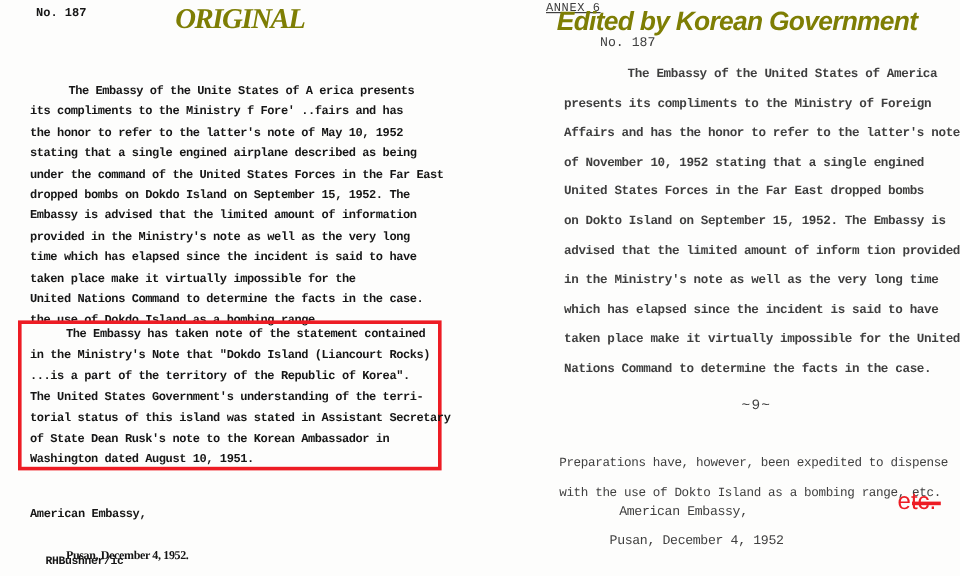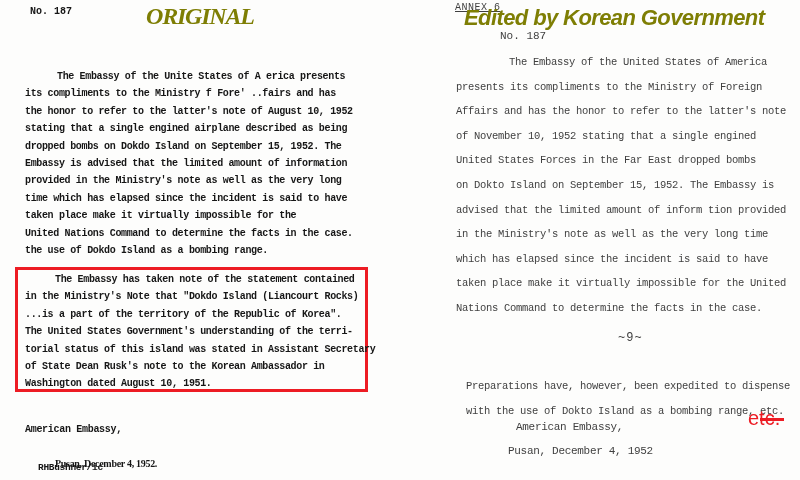--- a/index.html
+++ b/index.html
@@ -50,23 +50,23 @@
 
   
   .rd-annex{position:absolute;left:55px;top:2px;font-size:10px;text-decoration:underline;letter-spacing:0.5px;}
   .rd-title{
     position:absolute;left:64px;top:5px;
     font-family:"Liberation Sans",sans-serif;font-style:italic;font-weight:600;
     font-size:22px;letter-spacing:-0.6px;color:var(--olive);white-space:nowrap;text-align:center;
   }
   .rd-num{position:absolute;left:100px;top:30px;font-size:11px;}
   .rd-body{
-    position:absolute;left:56px;top:50px;
+    position:absolute;left:70px;top:50px;
     font-size:10.5px;letter-spacing:-0.3px;
-    line-height:24.6px;white-space:nowrap;
+    line-height:24.6px;white-space:nowrap;font-weight:bold;
   }
   .rd-indent{padding-left:53px;}
   .rd-marker{position:absolute;left:218px;top:331px;font-size:12px;letter-spacing:1px;}
   .rd-para2{
     position:absolute;left:66px;top:374px;
     font-size:10.5px;letter-spacing:-0.3px;
     line-height:24.5px;white-space:nowrap;
   }
   .etc-underlined{border-bottom:3px solid var(--red);padding-bottom:1px;}
   .red-etc{
@@ -79,22 +79,23 @@
 </head>
 <body>
 
 <div class="doc doc-left">
   <div class="ld-num">No. 187</div>
   <div class="ld-title">ORIGINAL</div>
 
   <div class="ld-body">
     <div class="indent-32">The Embassy of the Unite  States of A erica presents</div>
     <div>its compliments to the Ministry  f Fore'   ..fairs and has</div>
-    <div>the honor to refer to the latter's note of August 10, 1952</div>
+    <div>the honor to refer to the latter's note of May 10, 1952</div>
     <div>stating that a single engined airplane described as being</div>
+    <div>under the command of the United States Forces in the Far East</div>
     <div>dropped bombs on Dokdo Island on September 15, 1952.  The</div>
     <div>Embassy is advised that the limited amount of information</div>
     <div>provided in the Ministry's note as well as the very long</div>
     <div>time which has elapsed since the incident is said to have</div>
     <div>taken place make it virtually impossible for the</div>
     <div>United Nations Command to determine the facts in the case.</div>
     <div>the use of Dokdo Island as a bombing range.</div>
   </div>
 
   <div class="highlight-box"></div>

